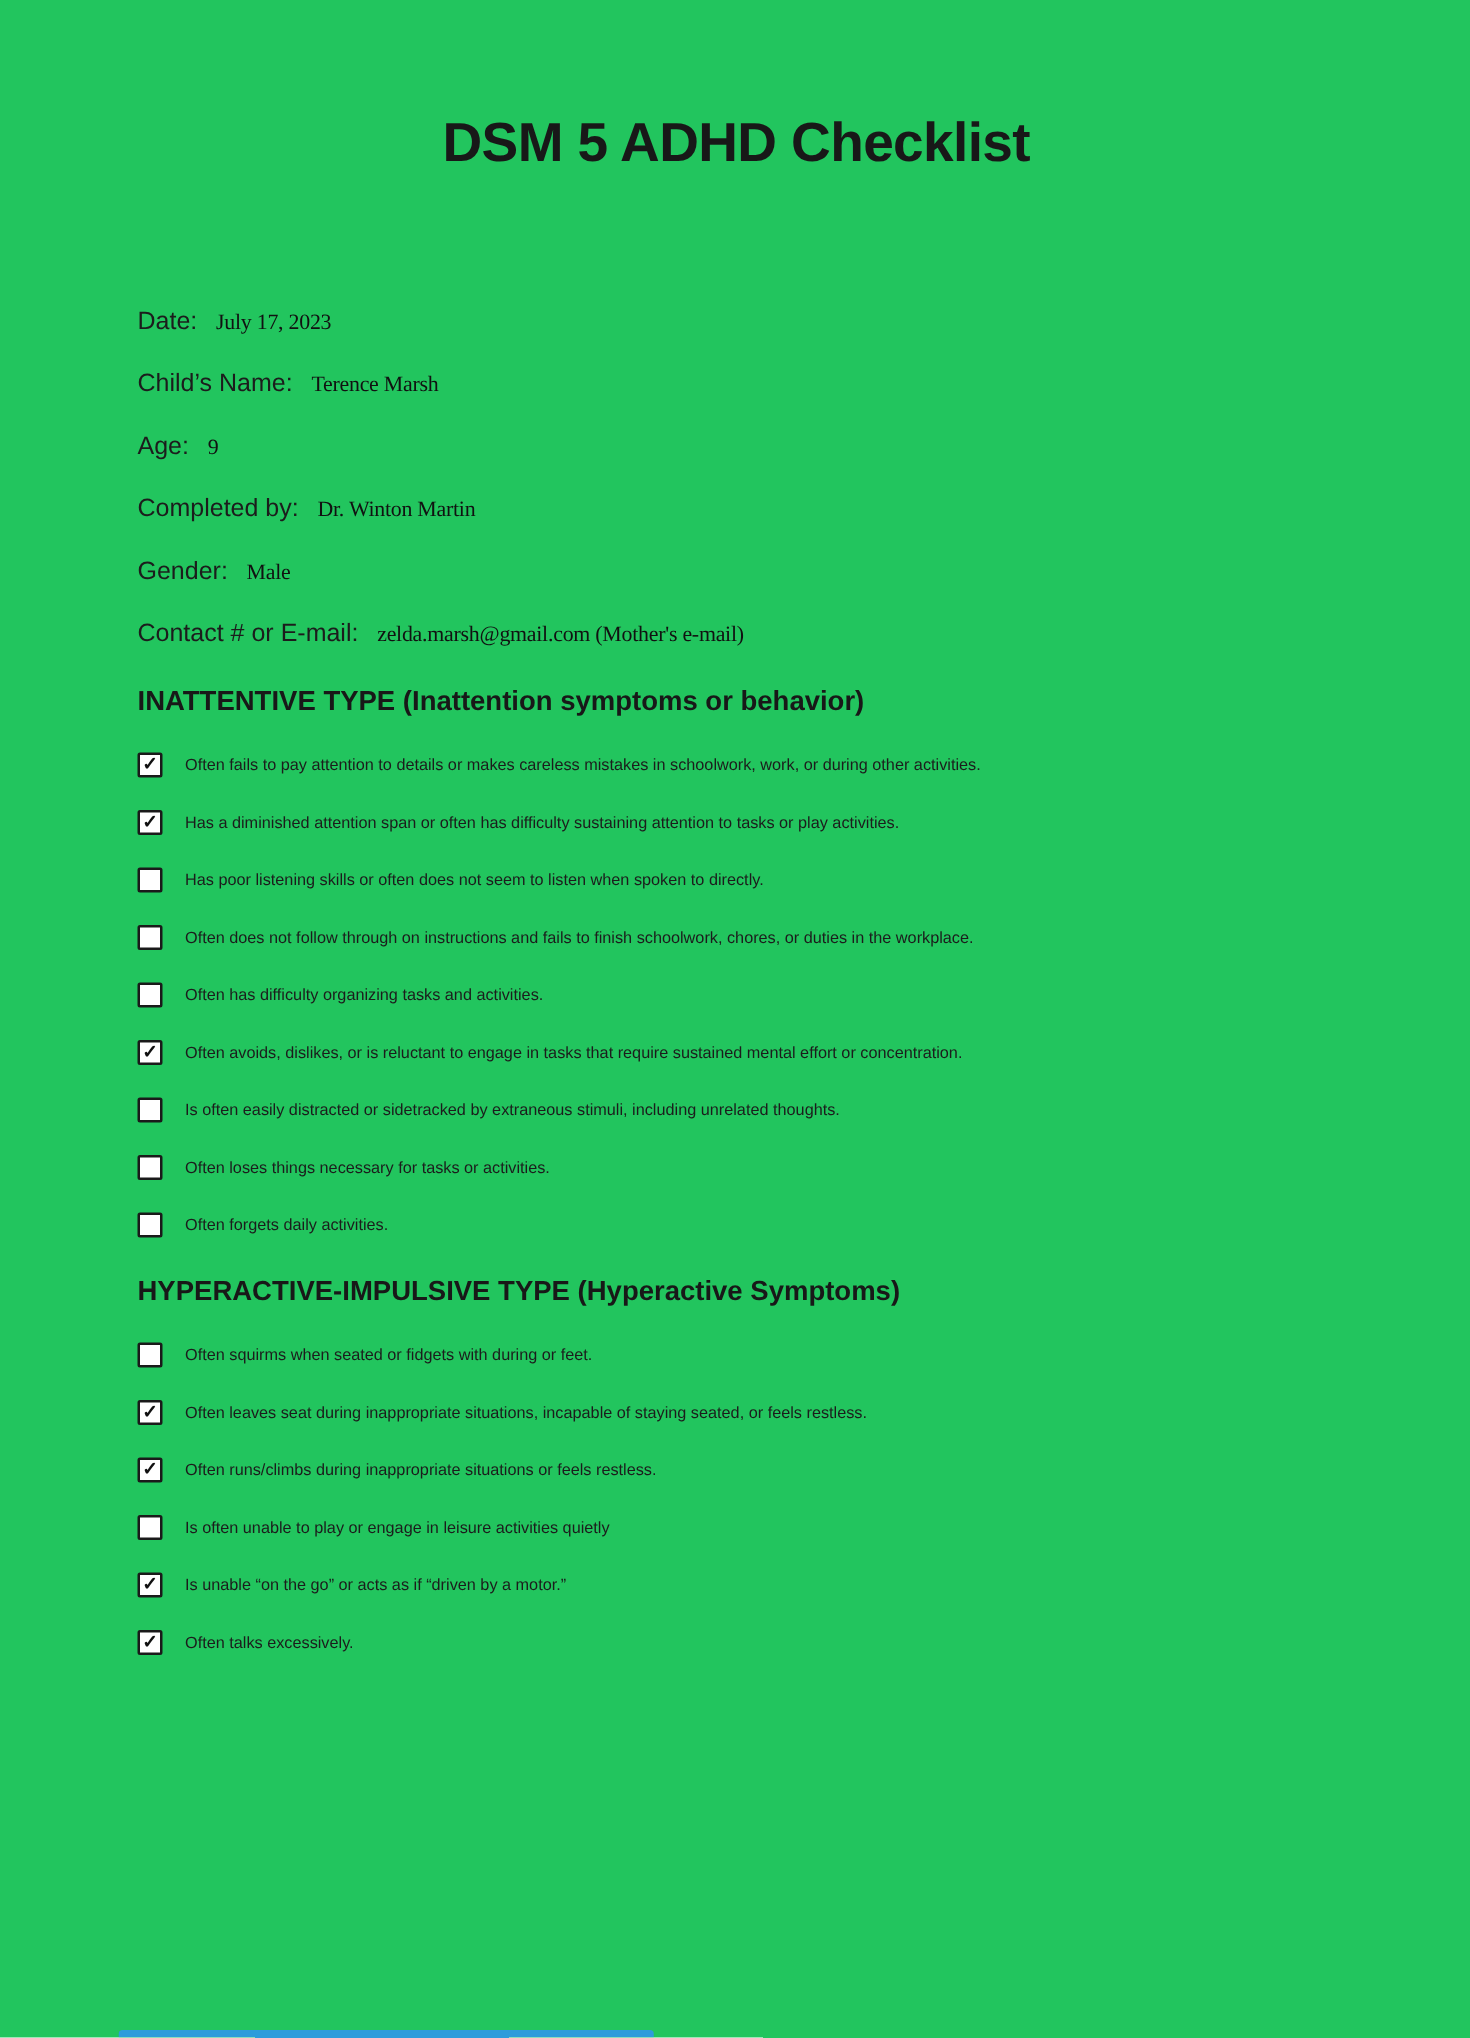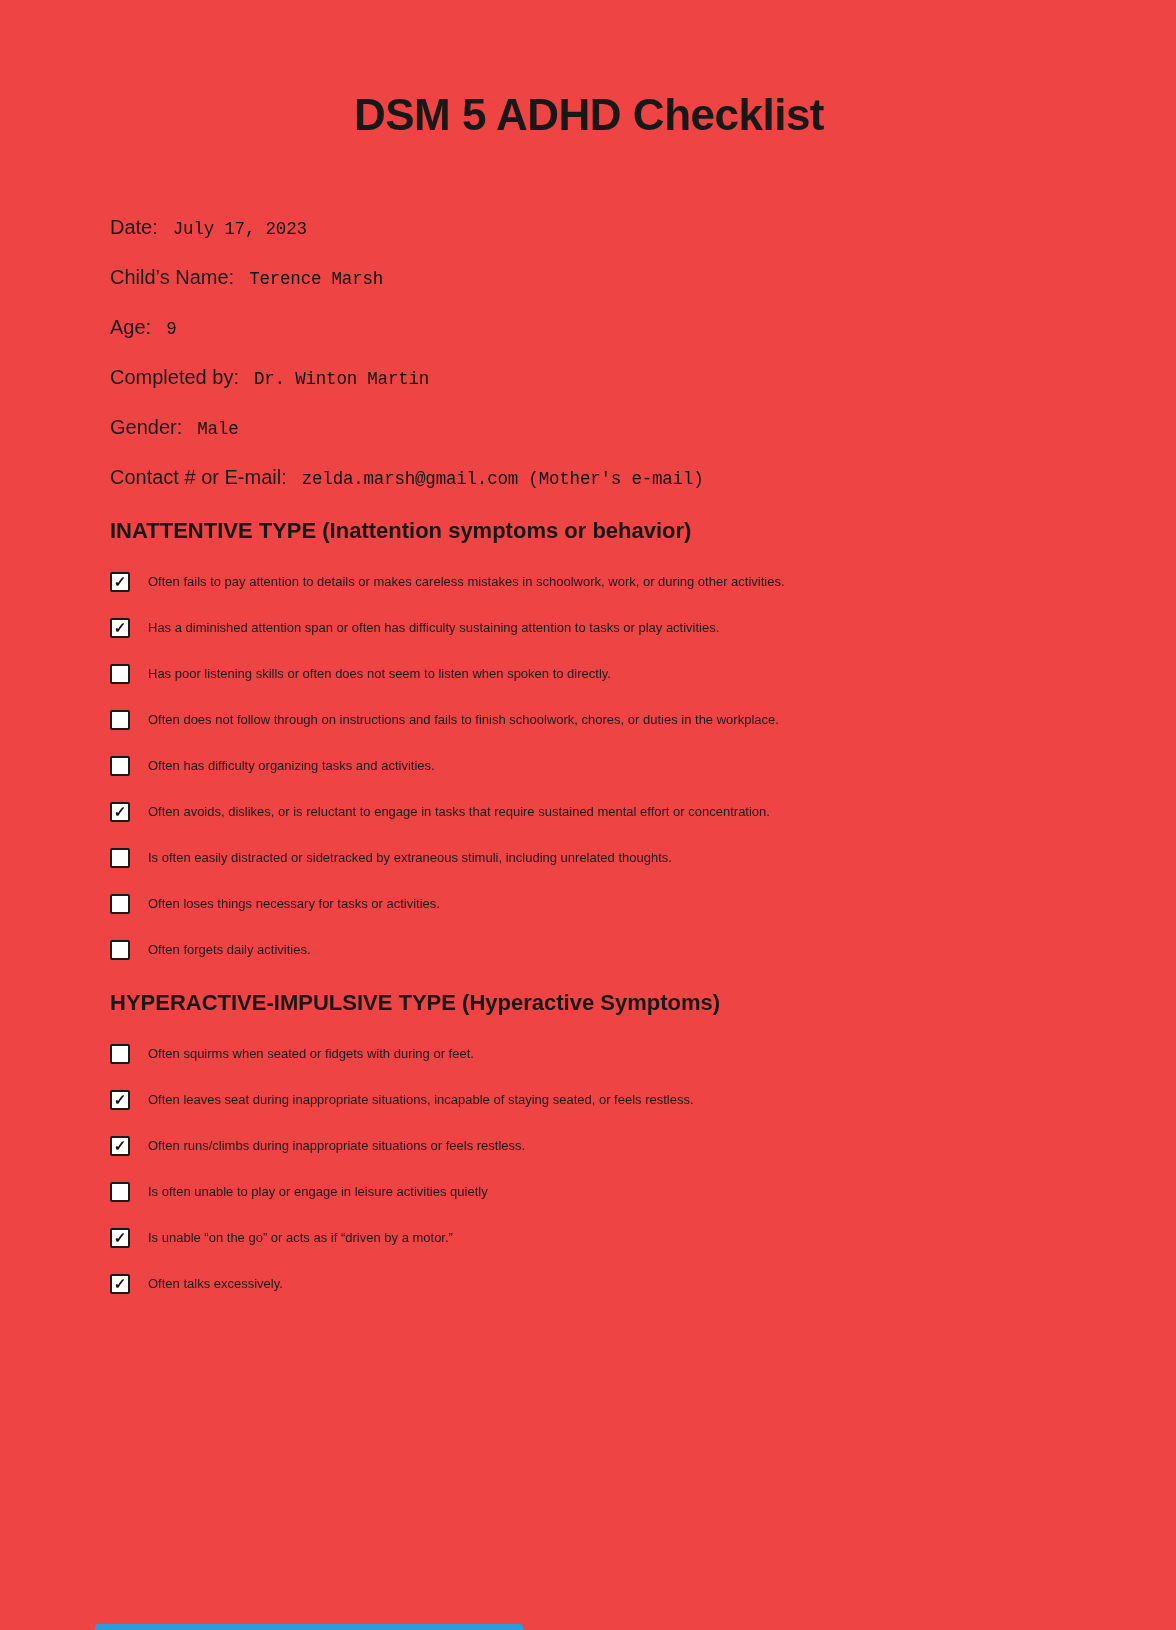--- a/index.html
+++ b/index.html
@@ -4,57 +4,57 @@
 <style>
   * { margin: 0; padding: 0; box-sizing: border-box; }
   html, body { background: #ffffff; }
   body { font-family: "Liberation Sans", sans-serif; color: #1c1c1c; }
 
   .page {
     position: relative;
     width: 1176px;
     height: 1630px;
     margin: 0 auto;
-    background: #ef4444;
+    background: #22c55e;
     overflow: hidden;
   }
 
   .content {
     position: absolute;
     left: 110px;
     right: 108px;
     top: 0;
   }
 
   h1.doc-title {
     margin-top: 90px;
     text-align: center;
     font-size: 44px;
     font-weight: 700;
     letter-spacing: -0.5px;
     color: #181818;
   }
 
-  .fields { margin-top: 76px; }
+  .fields { margin-top: 106px; }
   .field-row {
     display: flex;
     align-items: baseline;
     margin-bottom: 26px;
     min-height: 24px;
   }
   .field-label {
     font-size: 20px;
     color: #1c1c1c;
     flex: 0 0 auto;
   }
   .field-value {
     font-size: 17.5px;
     margin-left: 15px;
     color: #111111;
-    font-family: Liberation Mono, monospace;
+    font-family: Liberation Serif, serif;
     letter-spacing: -0.2px;
   }
 
   h2.section-heading {
     font-size: 22px;
     font-weight: 700;
     color: #181818;
     margin-top: 28px;
     margin-bottom: 26px;
   }

